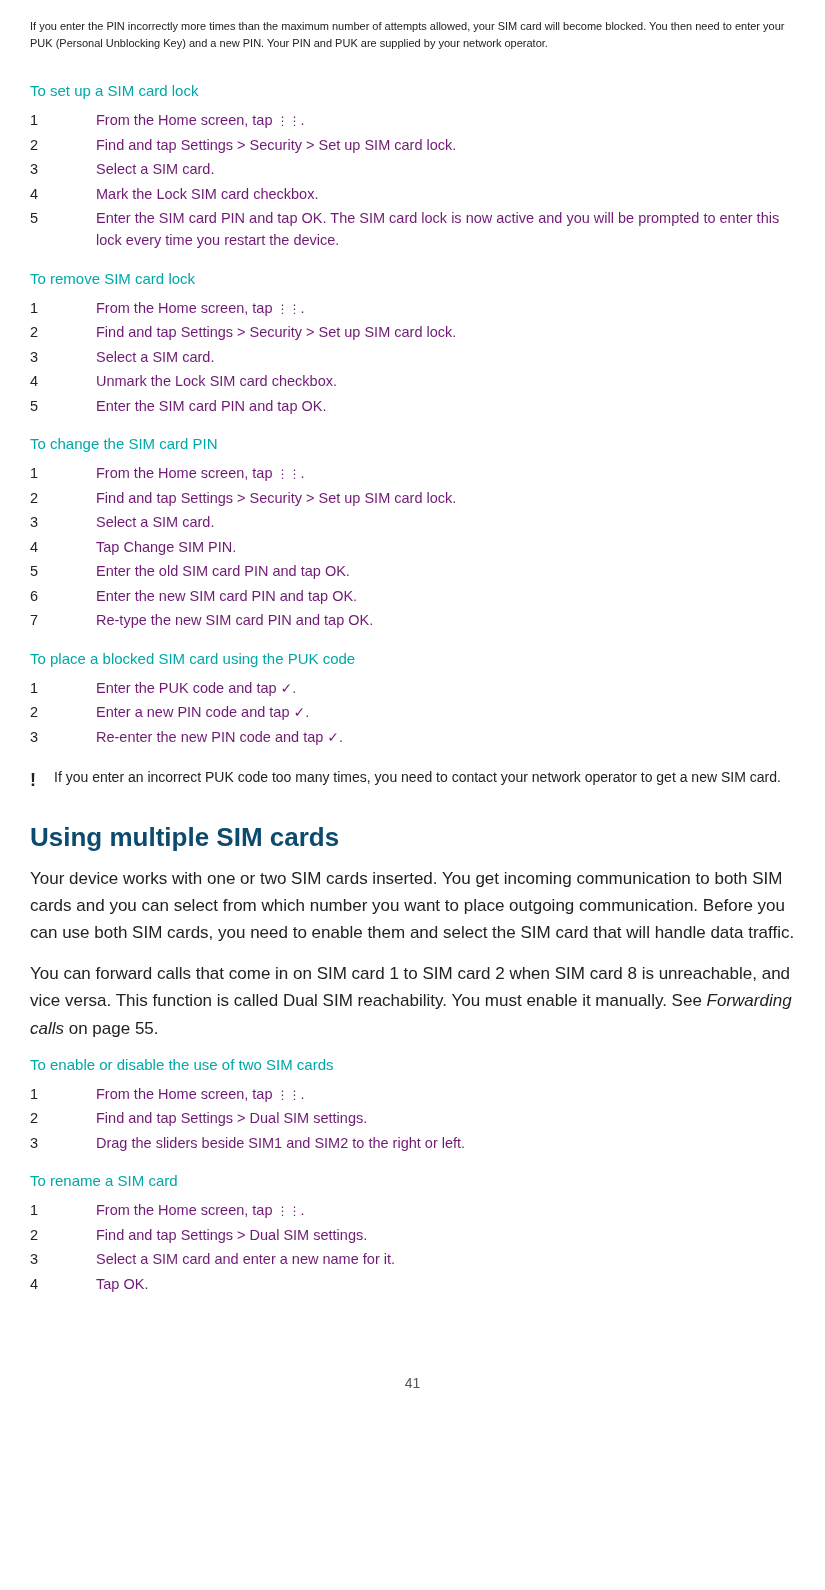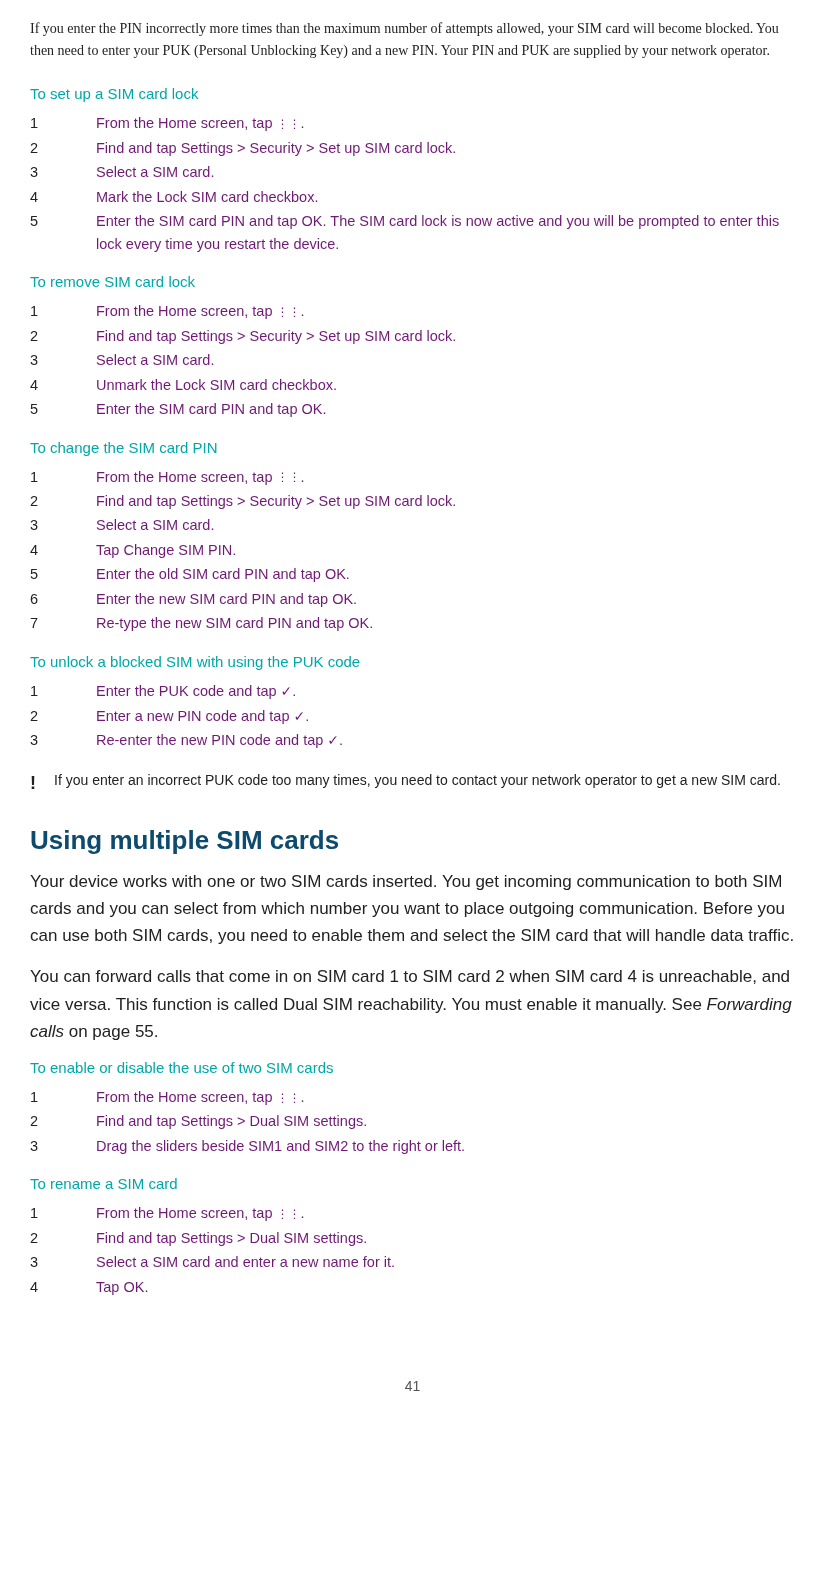--- a/index.html
+++ b/index.html
@@ -6,25 +6,24 @@
     body {
       background: #ffffff;
       font-family: Arial, Helvetica, sans-serif;
       font-size: 15px;
       color: #222222;
       width: 825px;
       min-height: 1590px;
       padding: 18px 30px 30px 30px;
     }
     .intro-para {
-      font-size: 14px;
+      font-size: 11px;
       line-height: 1.55;
-      margin-bottom: 24px;
-      color: #222;
-      font-family: Liberation Serif, serif;
+      margin-bottom: 30px;
+      color: #222;
     }
     .section-heading {
       color: #00a8a8;
       font-size: 15px;
       margin-bottom: 10px;
       margin-top: 6px;
     }
     .steps-list {
       list-style: none;
       margin-bottom: 18px;
@@ -178,21 +177,21 @@
   <li>
     <span class="step-num">6</span>
     <span class="step-text">Enter the new SIM card PIN and tap <span class="bold">OK</span>.</span>
   </li>
   <li>
     <span class="step-num">7</span>
     <span class="step-text">Re-type the new SIM card PIN and tap <span class="bold">OK</span>.</span>
   </li>
 </ol>
 
-<p class="section-heading">To unlock a blocked SIM with using the PUK code</p>
+<p class="section-heading">To place a blocked SIM card using the PUK code</p>
 <ol class="steps-list">
   <li>
     <span class="step-num">1</span>
     <span class="step-text">Enter the PUK code and tap <span class="checkmark">✓</span>.</span>
   </li>
   <li>
     <span class="step-num">2</span>
     <span class="step-text">Enter a new PIN code and tap <span class="checkmark">✓</span>.</span>
   </li>
   <li>
@@ -204,21 +203,21 @@
 <div class="warning-block">
   <span class="warning-icon">!</span>
   <span>If you enter an incorrect PUK code too many times, you need to contact your network operator to get a new SIM card.</span>
 </div>
 
 <p class="big-section-title">Using multiple SIM cards</p>
 
 <p class="body-para">Your device works with one or two SIM cards inserted. You get incoming communication to both SIM cards and you can select from which number you want to place outgoing communication. Before you can use both SIM cards, you need to enable them and select the SIM card that will handle data traffic.</p>
 
 <p class="body-para">
-  <span>You can forward calls that come in on SIM card 1 to SIM card 2 when SIM card 4 is unreachable, and vice versa. This function is called Dual SIM reachability. You must enable it manually. See </span><span class="italic">Forwarding calls</span><span> on page 55.</span>
+  <span>You can forward calls that come in on SIM card 1 to SIM card 2 when SIM card 8 is unreachable, and vice versa. This function is called Dual SIM reachability. You must enable it manually. See </span><span class="italic">Forwarding calls</span><span> on page 55.</span>
 </p>
 
 <p class="section-heading">To enable or disable the use of two SIM cards</p>
 <ol class="steps-list">
   <li>
     <span class="step-num">1</span>
     <span class="step-text">From the Home screen, tap <span class="grid-icon">⋮⋮</span>.</span>
   </li>
   <li>
     <span class="step-num">2</span>

